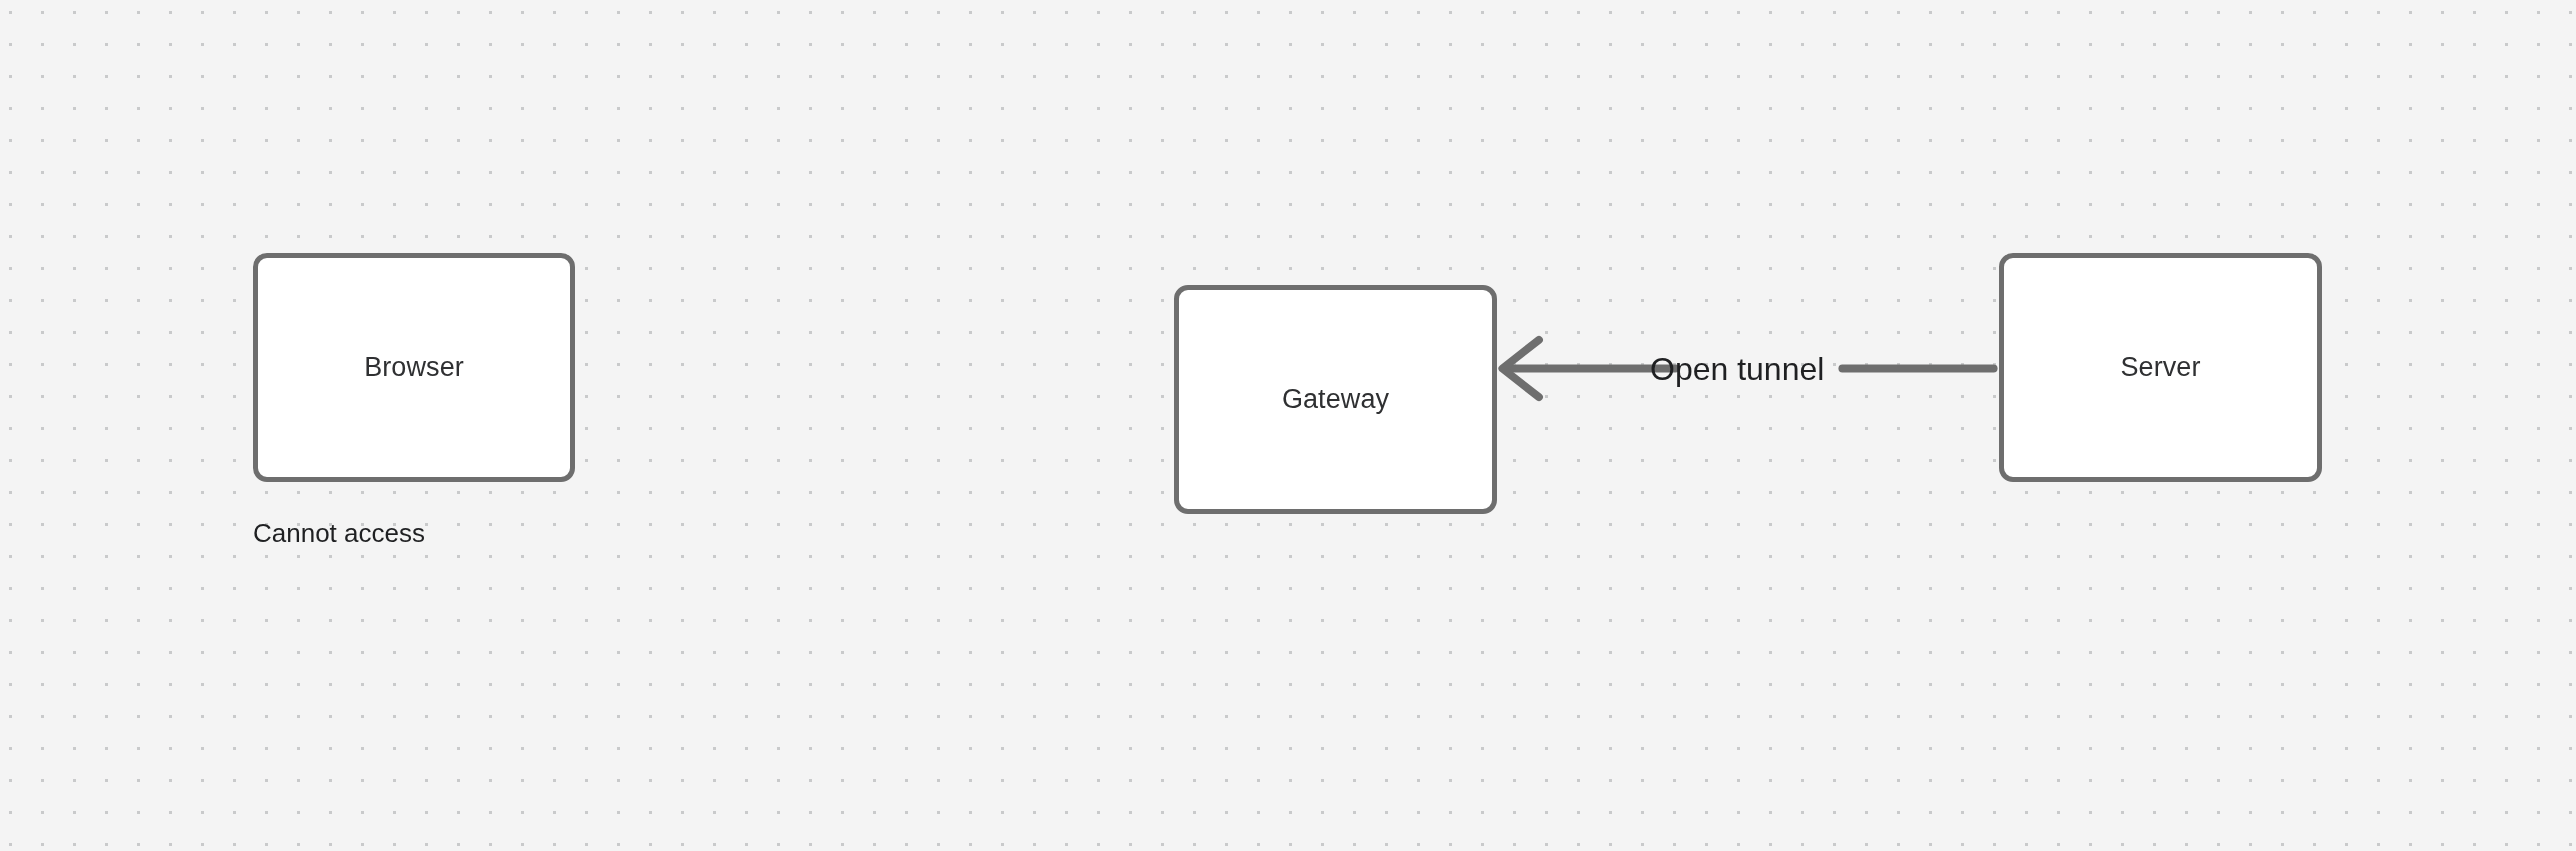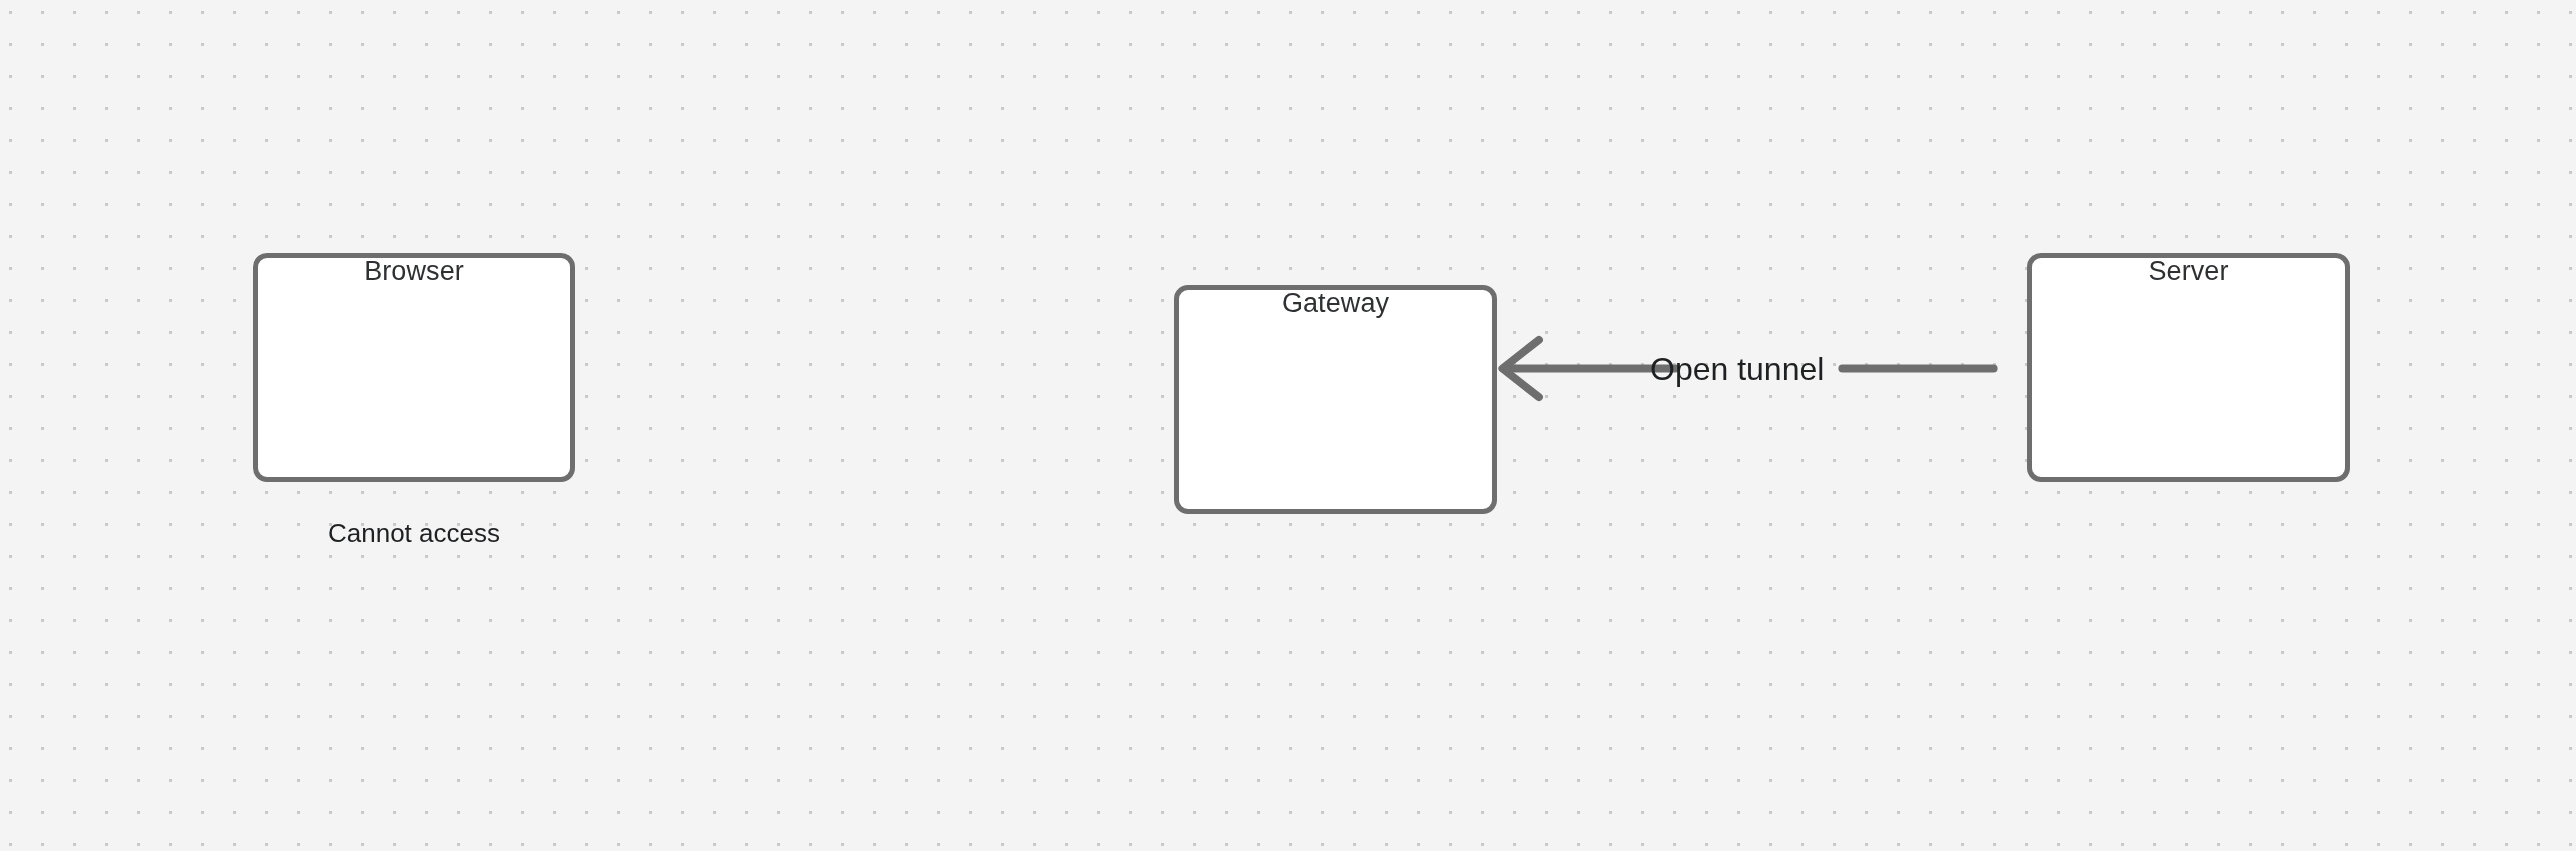--- a/index.html
+++ b/index.html
@@ -23,41 +23,42 @@
   }
 
   
   .node {
     position: absolute;
     box-sizing: border-box;
     background: #ffffff;
     border: 5px solid #6e6e6e;
     border-radius: 14px;
     display: flex;
+    align-items: center;
     justify-content: center;
   }
   .node-label {
     font-size: 27px;
     line-height: 1;
     color: #2f3032;
     letter-spacing: 0.1px;
     white-space: nowrap;
   }
 
   #node-browser { left: 253px; top: 253px; width: 322px; height: 229px; }
   #node-gateway { left: 1174px; top: 253px; width: 323px; height: 229px; margin-top: 32px; }
-  #node-server  { left: 1999px; top: 253px; width: 323px; height: 229px; margin-left: 28px; }
+  #node-server  { left: 1999px; top: 253px; width: 323px; height: 229px; }
 
   
   #browser-caption {
     position: absolute;
     left: 253px;
     top: 509px;
     width: 322px;
-    text-align: center;
+    text-align: left;
     font-size: 26px;
     line-height: 48px;
     color: #1f2022;
   }
   #browser-caption .cap-line { display: block; white-space: nowrap; }
 
   
   #edge-open-tunnel {
     position: absolute;
     left: 1491px;

